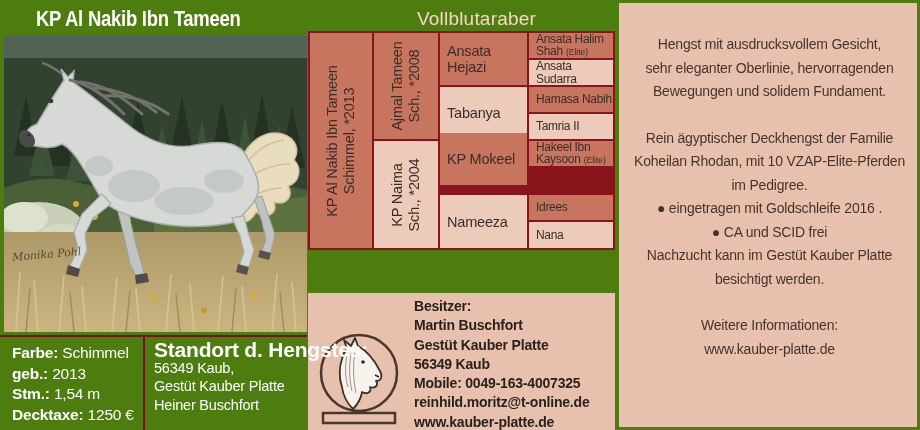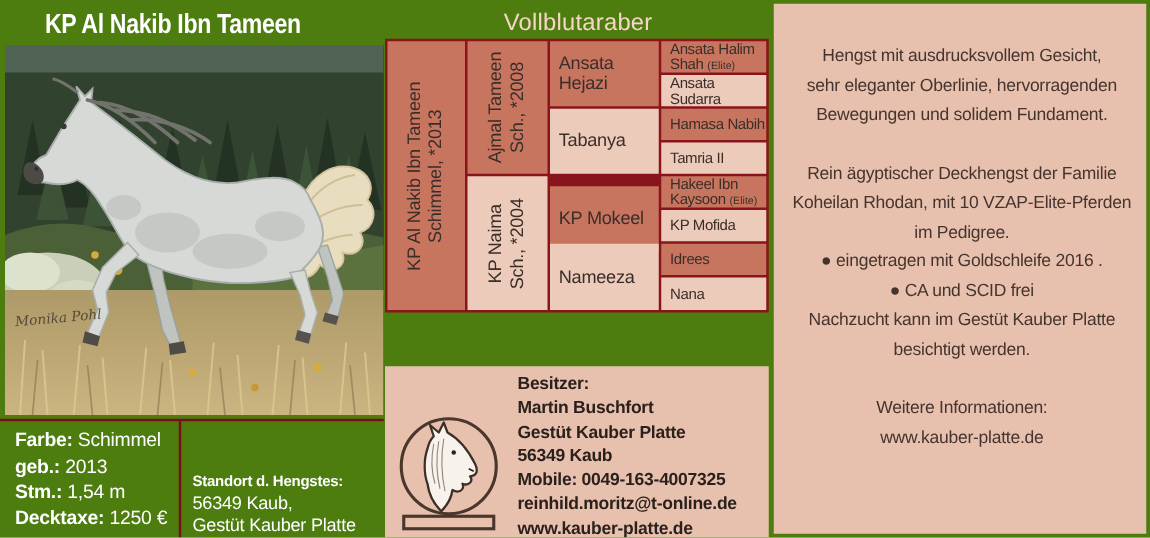--- a/index.html
+++ b/index.html
@@ -2,21 +2,21 @@
 <html><head>
 <meta charset="utf-8">
 <style>
   html,body{margin:0;padding:0;}
   body{width:920px;height:430px;font-family:"Liberation Sans",sans-serif;}
   .canvas{position:relative;width:920px;height:430px;background:#4d7c0f;overflow:hidden;padding-left:37px;}
 
   
   .title{position:absolute;left:36px;top:6px;color:#ffffff;font-size:22px;font-weight:bold;
          letter-spacing:-0.3px;transform:scaleX(.84);transform-origin:left center;white-space:nowrap;}
-  .breed{position:absolute;left:310px;top:8px;width:305px;text-align:center;color:#f6d6c8;
+  .breed{position:absolute;left:324px;top:8px;width:305px;text-align:center;color:#f6d6c8;
          font-size:19px;letter-spacing:0.2px;}
 
   
   .photo{position:absolute;left:4px;top:36px;width:303px;height:296px;overflow:hidden;background:#31422e;}
   .signature{position:absolute;left:8px;top:212px;color:#473b2c;font-family:"DejaVu Serif",serif;
              font-style:italic;font-size:11px;transform:rotate(-5deg);opacity:.85;}
 
   
   .ptable{position:absolute;left:308px;top:31px;width:307px;height:219px;background:#8a141b;}
   .pcell{position:absolute;color:#3a2e29;overflow:hidden;}
@@ -42,21 +42,21 @@
   .desc-text .para{margin:0 0 23px 0;}
 
   
   .hline{position:absolute;left:0;top:335px;width:307px;height:2px;background:#7a1016;}
   .vline{position:absolute;left:143px;top:337px;width:2px;height:93px;background:#7a1016;}
   .facts{position:absolute;left:12px;top:343px;color:#ffffff;font-size:15.5px;line-height:20.5px;
          letter-spacing:-0.2px;}
   .facts b{font-weight:bold;}
   .location{position:absolute;left:154px;top:341px;color:#ffffff;font-size:14.5px;line-height:18.2px;
             letter-spacing:-0.2px;}
-  .location .bold{font-weight:bold;font-size:12px;margin-top:35px;}
+  .location .bold{font-weight:bold;font-size:21px;}
 </style>
 </head>
 <body>
 
 <div class="canvas">
 
   <div class="title">KP Al Nakib Ibn Tameen</div>
   <div class="breed">Vollblutaraber</div>
 
   <div class="photo">
@@ -206,44 +206,41 @@
         <div>Sch., *2004</div>
       </div>
     </div>
 
     <div class="pcell dark hcell g3" style="left:132px;top:2px;width:87px;height:52px;">
         <span>Ansata Hejazi</span>
       </div>
     <div class="pcell light hcell g3" style="left:132px;top:56px;width:87px;height:52px;">
         <span>Tabanya</span>
       </div>
-    <div class="pcell dark hcell g3" style="left:132px;top:118px;width:87px;height:52px;">
+    <div class="pcell dark hcell g3" style="left:132px;top:102px;width:87px;height:52px;">
         <span>KP Mokeel</span>
       </div>
     <div class="pcell light hcell g3" style="left:132px;top:164px;width:87px;height:53px;">
         <span>Nameeza</span>
       </div>
 
     <div class="pcell dark hcell g4" style="left:221px;top:2px;width:84px;height:25px;">
         <span><span>Ansata Halim Shah</span> <span class="elite">(Elite)</span></span>
       </div>
     <div class="pcell dark hcell g4" style="left:221px;top:56px;width:84px;height:25px;">
         <span>Hamasa Nabih</span>
       </div>
     <div class="pcell light hcell g4" style="left:221px;top:29px;width:84px;height:25px;">
         <span>Ansata Sudarra</span>
       </div>
     <div class="pcell light hcell g4" style="left:221px;top:83px;width:84px;height:25px;">
         <span>Tamria II</span>
       </div>
     <div class="pcell dark hcell g4" style="left:221px;top:110px;width:84px;height:25px;">
         <span><span>Hakeel Ibn Kaysoon</span> <span class="elite">(Elite)</span></span>
-      </div>
-    <div class="pcell light hcell g4" style="left:221px;top:137px;width:84px;height:25px;">
-        <span>KP Mofida</span>
       </div>
     <div class="pcell dark hcell g4" style="left:221px;top:164px;width:84px;height:25px;">
         <span>Idrees</span>
       </div>
     <div class="pcell light hcell g4" style="left:221px;top:191px;width:84px;height:26px;">
         <span>Nana</span>
       </div>
   </div>
 
   <div class="owner-panel">

